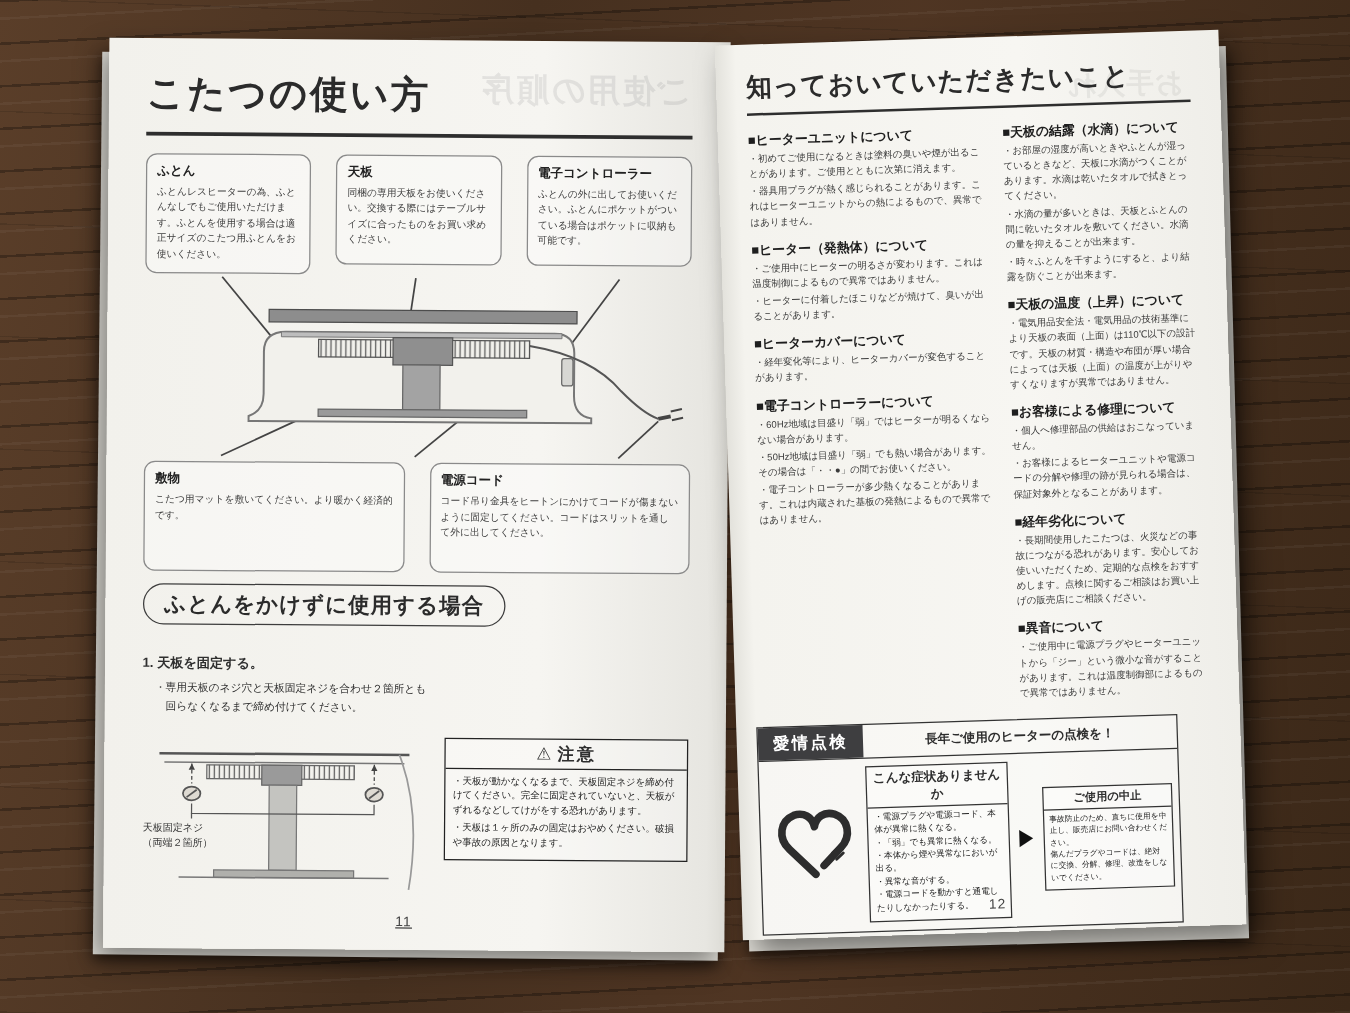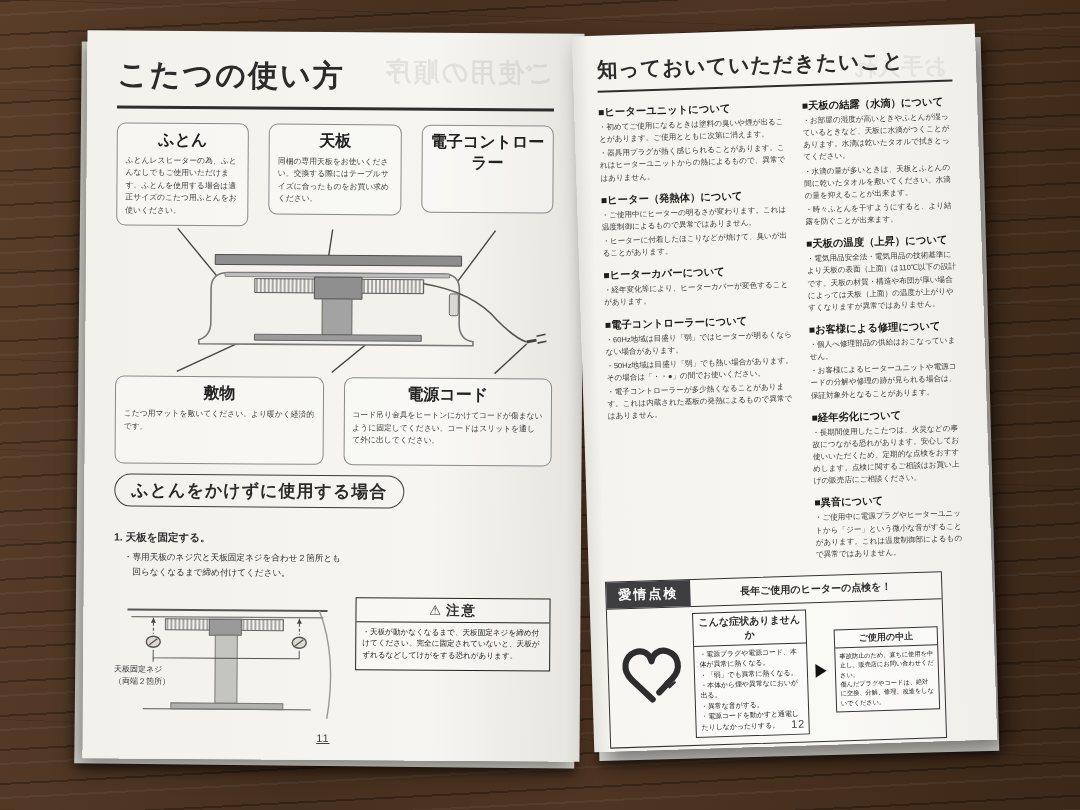--- a/index.html
+++ b/index.html
@@ -40,21 +40,21 @@
     position:absolute;transform:scaleX(-1);color:rgba(60,60,70,0.10);
     font-weight:700;pointer-events:none;white-space:nowrap;
   }
   .bleed-left{right:2px;top:-2px;font-size:26px;}
   .bleed-right{right:6px;top:6px;font-size:22px;color:rgba(60,60,70,0.08);}
   .boxrow{display:flex;gap:20px;margin-top:14px;align-items:flex-start;}
   .callout{
     flex:1;border:1.2px solid #8a8a8a;border-radius:9px;background:rgba(255,255,255,0.35);
     padding:6px 8px 8px 8px;min-height:72px;
   }
-  .callout h4{margin:0 0 4px 0;font-size:16px;font-weight:700;color:#222;text-align:center;}
+  .callout h4{margin:0 0 4px 0;font-size:10px;font-weight:700;color:#222;}
   .callout p{margin:0;font-size:7.8px;line-height:1.6;color:#3c3c3c;}
   .kotatsu-svg{display:block;width:100%;height:148px;}
   .pill{
     display:inline-block;margin-top:10px;border:1.6px solid #3d3d3d;border-radius:17px;
     padding:4px 16px;font-size:17px;font-weight:700;letter-spacing:1px;color:#2b2b2b;
   }
   .step{margin-top:24px;}
   .step h5{margin:0;font-size:10.5px;font-weight:700;}
   .step p{margin:5px 0 0 10px;font-size:8.6px;line-height:1.7;white-space:pre-line;}
   .bottom-row{display:flex;gap:14px;margin-top:16px;}
@@ -124,20 +124,21 @@
     <div class="callout">
       <h4>ふとん</h4>
       <p>ふとんレスヒーターの為、ふとんなしでもご使用いただけます。ふとんを使用する場合は適正サイズのこたつ用ふとんをお使いください。</p>
     </div>
     <div class="callout">
       <h4>天板</h4>
       <p>同梱の専用天板をお使いください。交換する際にはテーブルサイズに合ったものをお買い求めください。</p>
     </div>
     <div class="callout">
       <h4>電子コントローラー</h4>
+      <p>ふとんの外に出してお使いください。ふとんにポケットがついている場合はポケットに収納も可能です。</p>
     </div>
   </div>
 
   
   <svg class="kotatsu-svg" viewBox="0 0 440 148">
     <defs>
       <pattern id="hatch" width="4" height="10" patternUnits="userSpaceOnUse">
         <path d="M2,0 V10" stroke="#555" stroke-width="1"></path>
       </pattern>
     </defs>
@@ -224,20 +225,21 @@
       <div class="diagram2-label">天板固定ネジ
 （両端２箇所）</div>
     </div>
 
     <div class="caution">
       <div class="caution-head">
         <span class="warn">⚠</span><span>注意</span>
       </div>
       <div class="caution-body">
         <p>・天板が動かなくなるまで、天板固定ネジを締め付けてください。完全に固定されていないと、天板がずれるなどしてけがをする恐れがあります。</p>
+        <p>・天板は１ヶ所のみの固定はおやめください。破損や事故の原因となります。</p>
       </div>
     </div>
   </div>
 
   <div class="pagenum pagenum-left">11</div>
 </div>
 
 <div class="page page-right">
   <h2 class="rp-title">
     <span>知っておいていただきたいこと</span>

